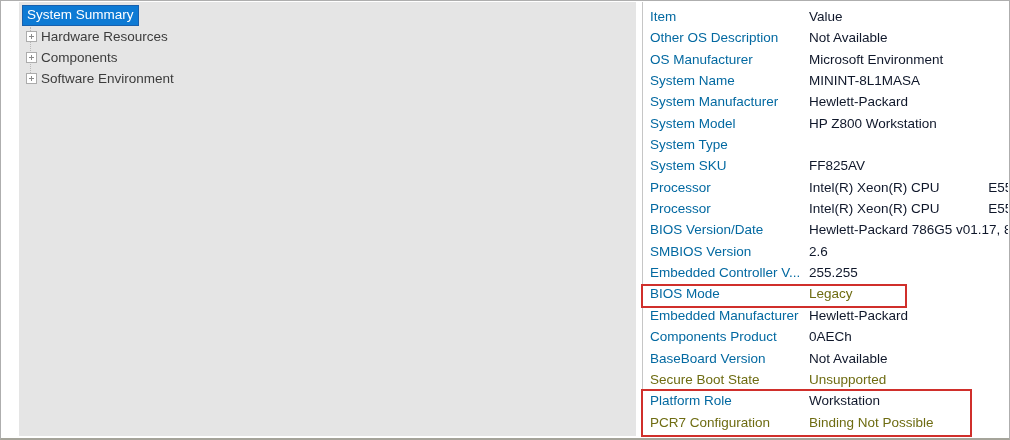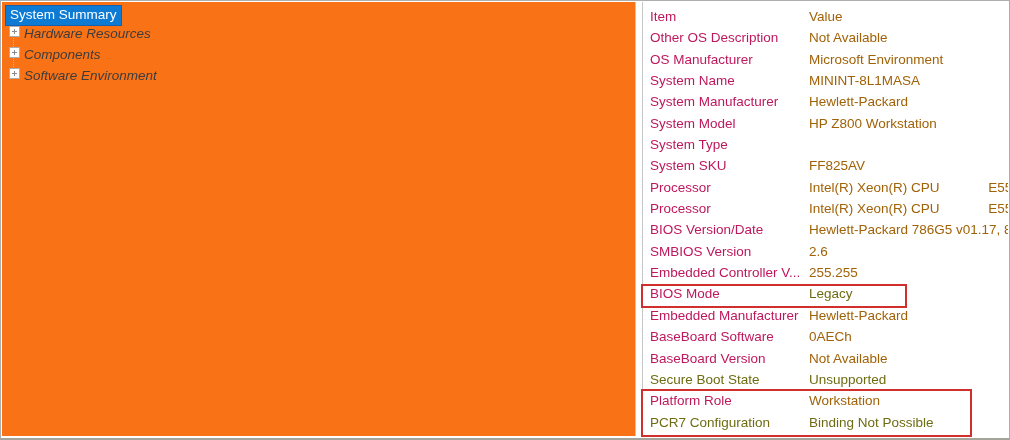--- a/index.html
+++ b/index.html
@@ -1,44 +1,44 @@
 <!DOCTYPE html>
 <html><head>
 <meta charset="utf-8">
 <style>
   html,body{margin:0;padding:0;background:#fff;}
   body{width:1010px;height:440px;font-family:"Liberation Sans","DejaVu Sans",sans-serif;}
   .screen{position:absolute;left:0;top:0;width:1010px;height:440px;box-sizing:border-box;
           border:1px solid #aeaeae;border-bottom:2px solid #a5a49a;background:#fff;overflow:hidden;}
 
   
-  .tree-panel{position:absolute;left:1px;top:1px;bottom:2px;width:633px;background:#f97316;
+  .tree-panel{position:absolute;left:18px;top:1px;bottom:2px;width:633px;background:#e5e5e5;
               border-right:1px solid #c6c6c6;overflow:hidden;}
   .tree{position:absolute;left:0;top:0;right:0;}
   .tree-selected{display:inline-block;margin:3px 0 0 3px;padding:1px 4px 3px 4px;
                  background:#0d7ad4;border:1px solid #1760ae;color:#fff;font-size:13.5px;cursor:default;}
   .tree-line{position:absolute;left:11px;top:25px;height:50px;width:0;border-left:1px dotted #b9b9b9;}
-  .tree-row{position:absolute;left:7px;display:flex;align-items:flex-start;height:20px;cursor:default;font-style:italic;}
+  .tree-row{position:absolute;left:7px;display:flex;align-items:center;height:20px;cursor:default;}
   .plus-box{width:9px;height:9px;box-sizing:content-box;border:1px solid #acacac;background:#fff;
             position:relative;flex:0 0 auto;margin-right:4px;z-index:2;}
   .plus-box::before{content:"";position:absolute;left:2px;right:2px;top:4px;height:1px;background:#8a8a8a;}
   .plus-box::after{content:"";position:absolute;top:2px;bottom:2px;left:4px;width:1px;background:#8a8a8a;}
   .tree-label{font-size:13.5px;color:#3c3c3c;white-space:nowrap;}
 
   
   .splitter{position:absolute;left:635px;top:1px;bottom:2px;width:6px;background:#fff;}
 
   
   .details-panel{position:absolute;left:641px;top:1px;right:1px;bottom:2px;background:#fff;
                  border-left:1px solid #c6c6c6;overflow:hidden;}
   .list{position:absolute;left:0;top:4px;right:0;}
   .lrow{height:21.35px;line-height:21.35px;display:flex;overflow:hidden;white-space:nowrap;}
-  .cell-item{width:159px;flex:0 0 auto;padding-left:7px;font-size:13.5px;color:#be185d;
+  .cell-item{width:159px;flex:0 0 auto;padding-left:7px;font-size:13.5px;color:#0369a1;
              overflow:hidden;white-space:pre;}
-  .cell-value{flex:1 1 auto;font-size:13.5px;color:#a16207;overflow:hidden;white-space:pre;}
+  .cell-value{flex:1 1 auto;font-size:13.5px;color:#0f172a;overflow:hidden;white-space:pre;}
   .olive{color:#6e6c12;}
 
   
   .anno{position:absolute;border:2px solid #d02f2b;box-sizing:border-box;pointer-events:none;}
   .anno-bios{left:640px;top:283px;width:266px;height:24px;}
   .anno-secure{left:640px;top:388px;width:331px;height:48px;}
 </style>
 </head>
 <body>
 
@@ -123,21 +123,21 @@
       </div>
       <div class="lrow">
         <div class="cell-item">BIOS Mode</div>
         <div class="cell-value olive">Legacy</div>
       </div>
       <div class="lrow">
         <div class="cell-item">Embedded Manufacturer</div>
         <div class="cell-value">Hewlett-Packard</div>
       </div>
       <div class="lrow">
-        <div class="cell-item">BaseBoard Software</div>
+        <div class="cell-item">Components Product</div>
         <div class="cell-value">0AECh</div>
       </div>
       <div class="lrow">
         <div class="cell-item">BaseBoard Version</div>
         <div class="cell-value">Not Available</div>
       </div>
       <div class="lrow">
         <div class="cell-item olive">Secure Boot State</div>
         <div class="cell-value olive">Unsupported</div>
       </div>

